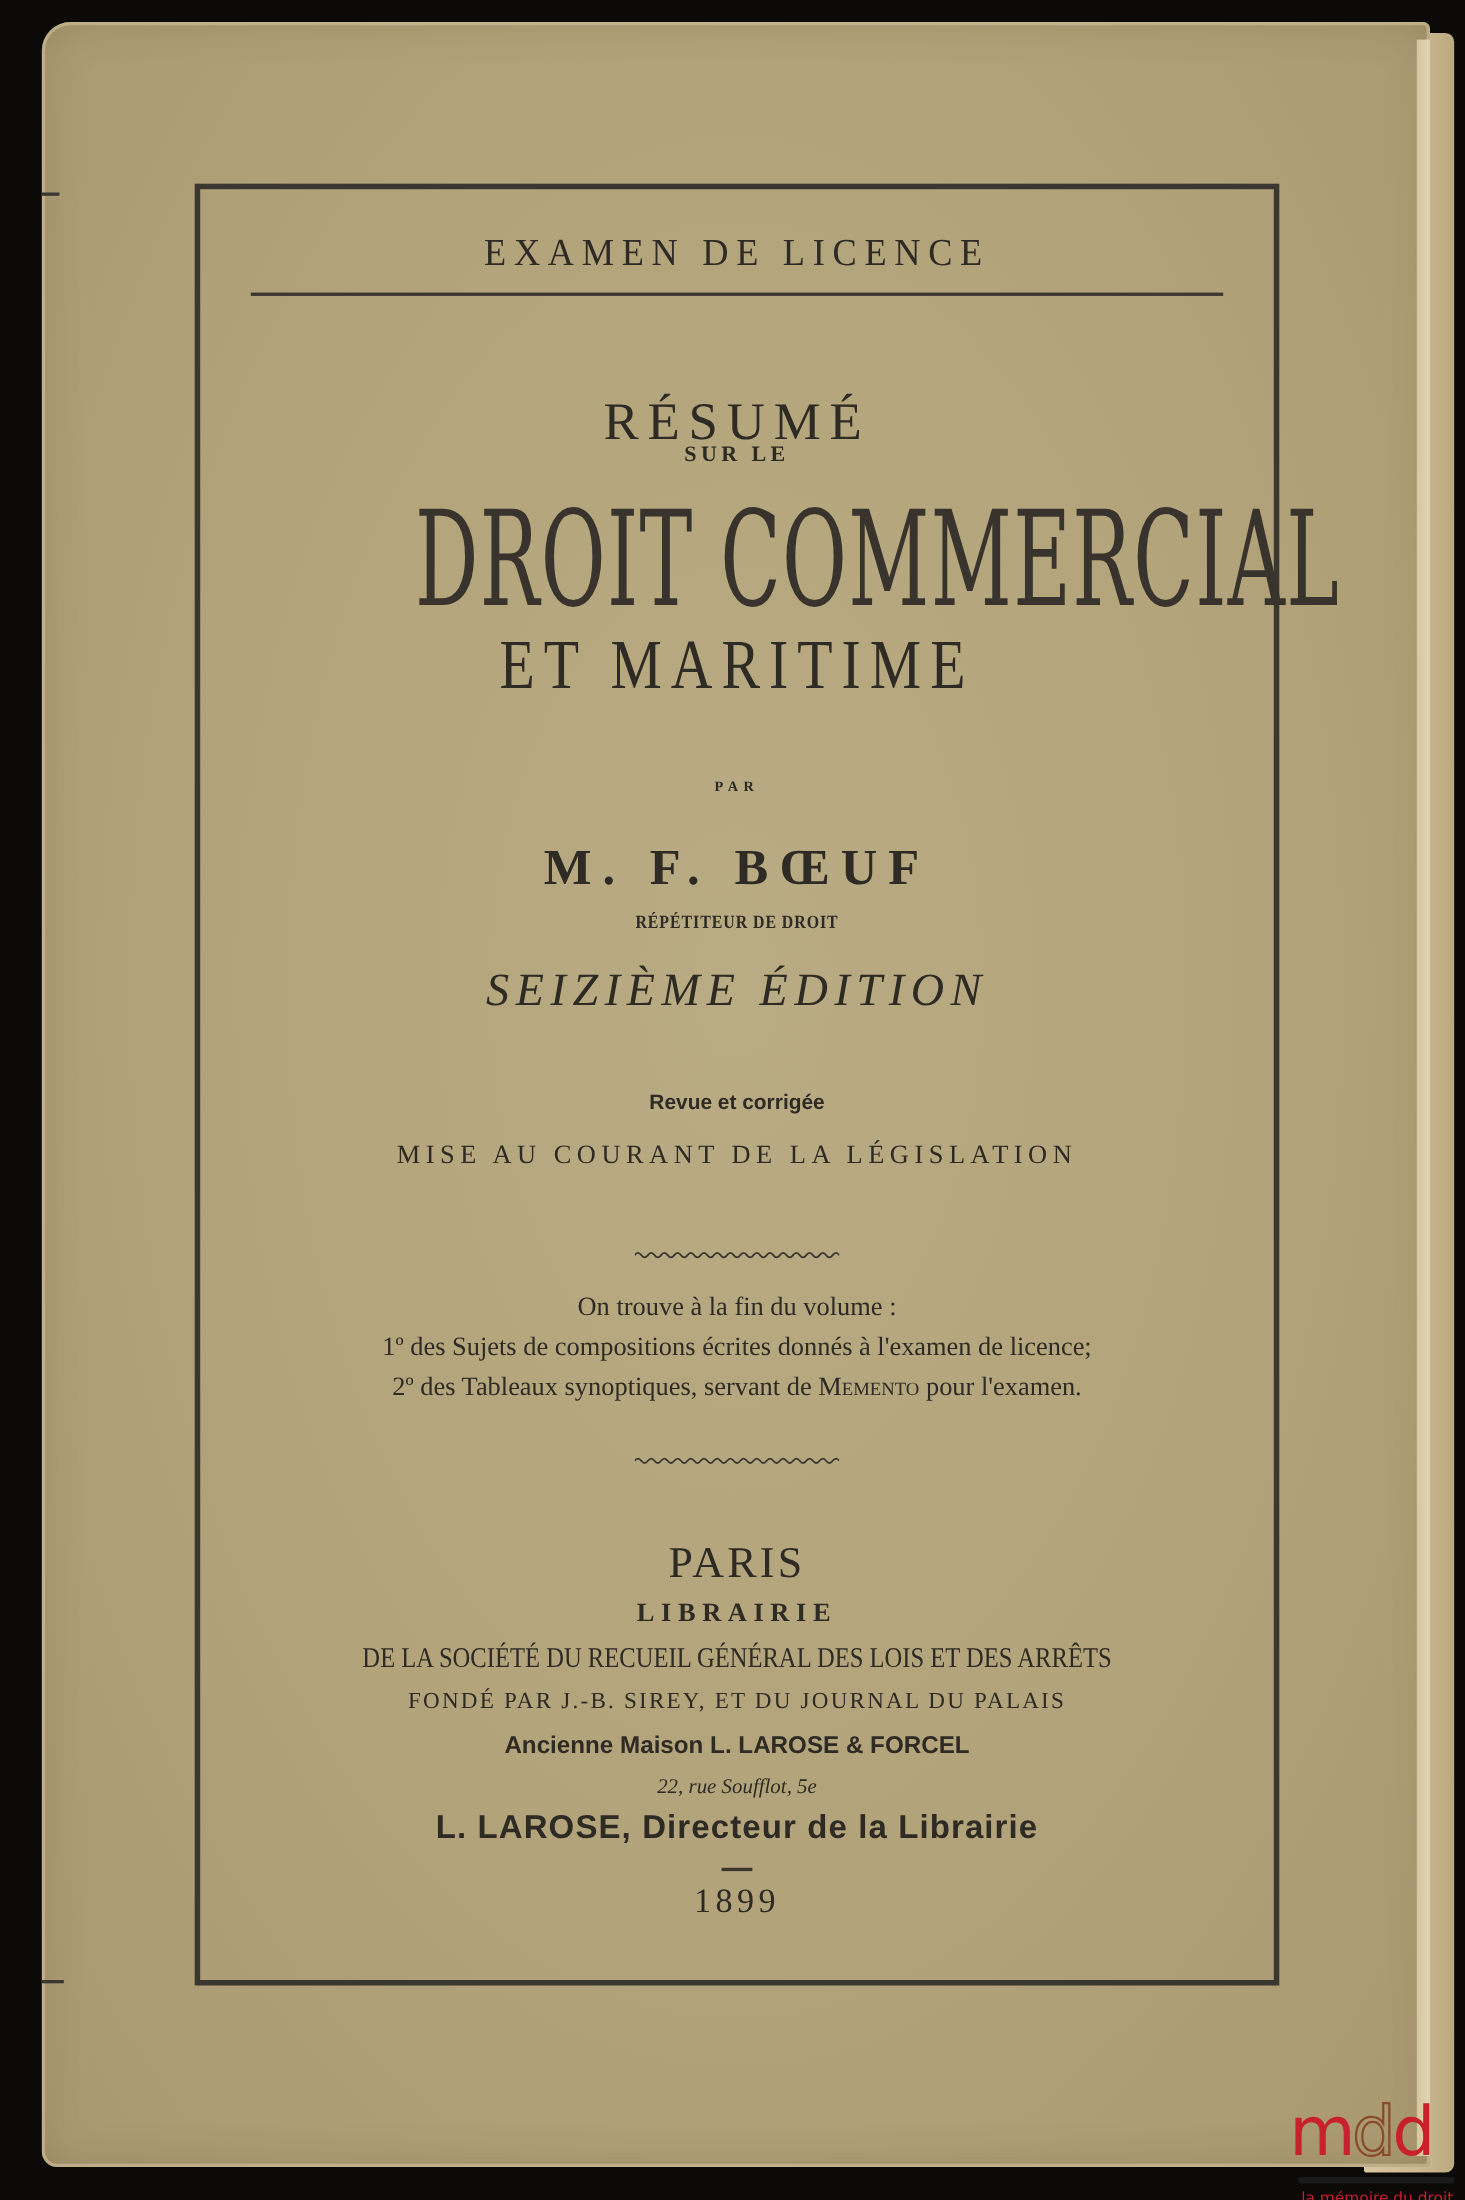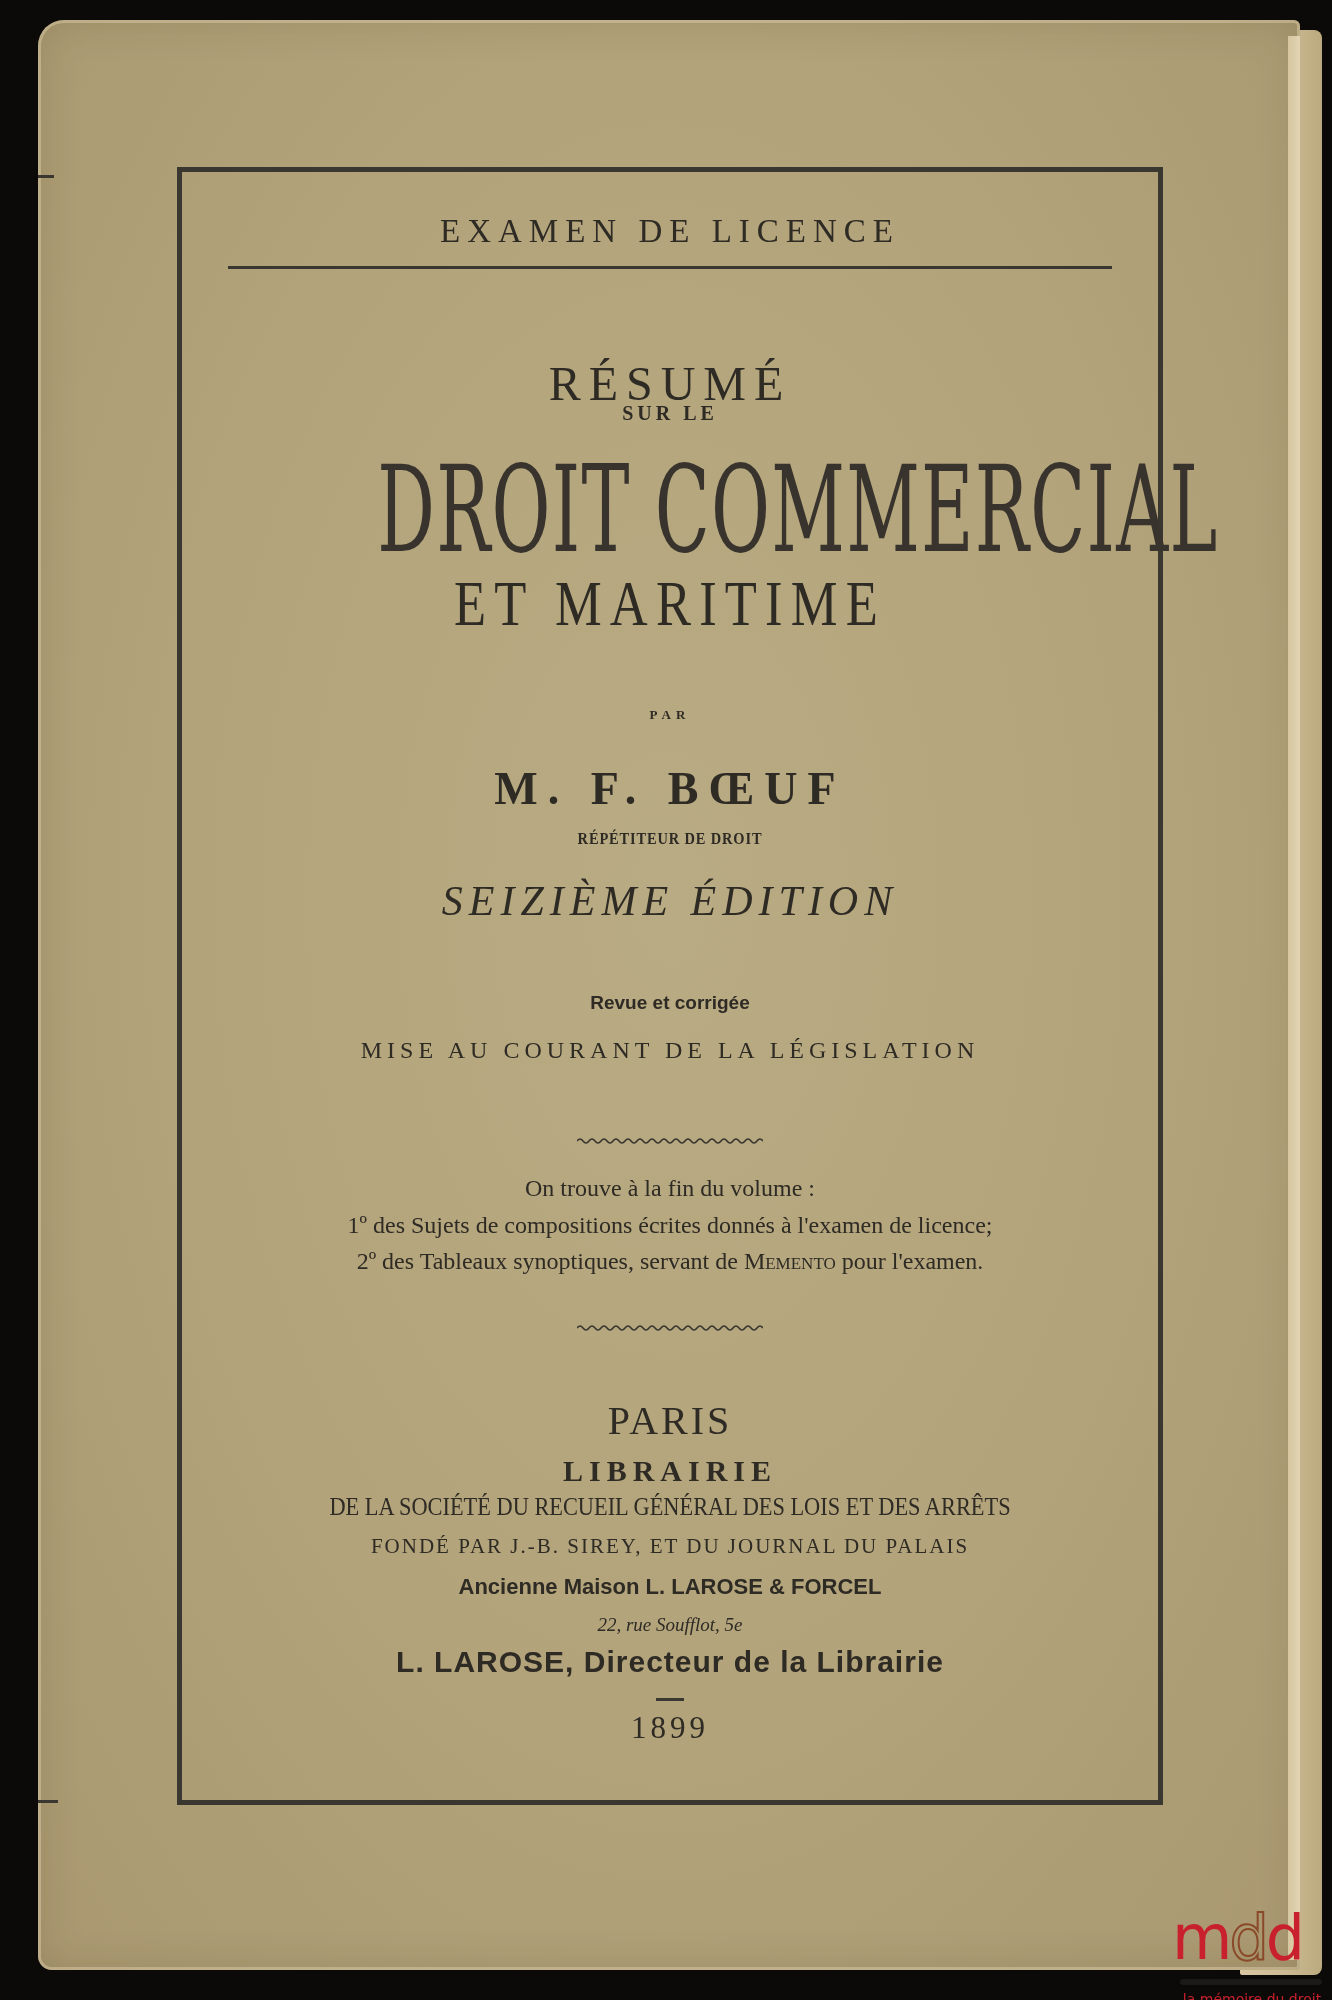--- a/index.html
+++ b/index.html
@@ -56,21 +56,21 @@
   .mise { top: 865px; font-size: 24px; letter-spacing: 5px; }
   .squiggle { position: absolute; left: 50%; width: 186px; margin-left: -93px; height: 8px; }
   .sq1 { top: 965px; }
   .sq2 { top: 1152px; }
   .squiggle svg { width: 100%; height: 100%; display: block; }
   .ontrouve { top: 1003px; font-size: 24px; }
   .item1 { top: 1040px; font-size: 24px; }
   .item2 { top: 1076px; font-size: 24px; }
   .smallcaps { font-variant: small-caps; }
   .paris { top: 1225px; font-size: 40px; letter-spacing: 3px; }
-  .librairie { top: 1282px; font-size: 30px; letter-spacing: 6px; font-weight: bold; }
+  .librairie { top: 1282px; font-size: 24px; letter-spacing: 6px; font-weight: bold; }
   .societe { top: 1320px; font-size: 26px; transform: scaleX(0.86); }
   .fonde { top: 1362px; font-size: 21px; letter-spacing: 2px; }
   .ancienne { top: 1402px; font-size: 22px; font-weight: bold; font-family: "Liberation Sans", sans-serif; }
   .adresse { top: 1442px; font-size: 19px; font-style: italic; }
   .directeur { top: 1473px; font-size: 30px; font-weight: bold; font-family: "Liberation Sans", sans-serif; letter-spacing: 1px; }
   .dash { position: absolute; left: 50%; top: 1526px; width: 28px; margin-left: -14px; height: 3px; background: #3a3630; }
   .year { top: 1538px; font-size: 31px; letter-spacing: 4px; }
   .mark-left { position: absolute; background: #3a3630; height: 3px; }
   .logo {
     position: absolute; left: 1172px; top: 1890px; width: 160px; height: 110px; margin-top: 17px;

